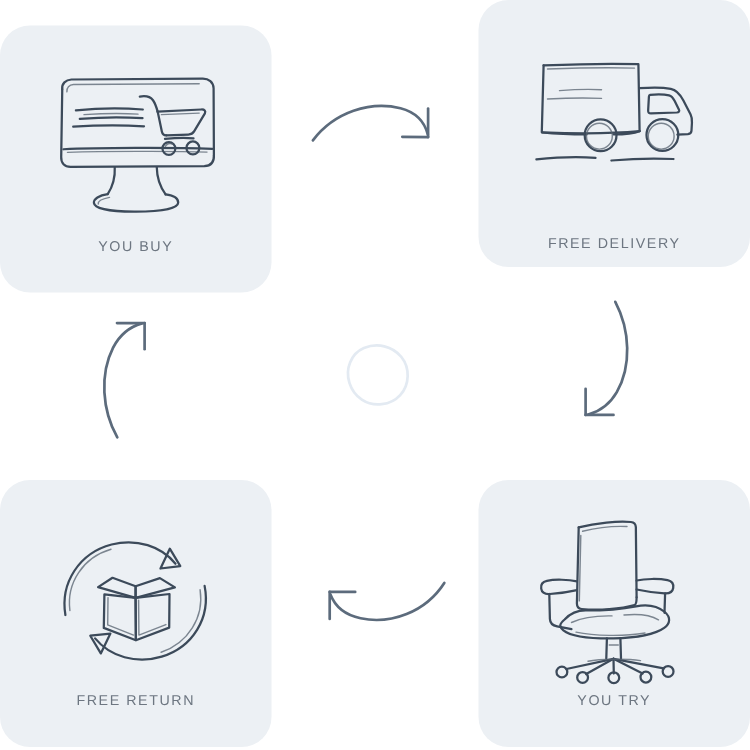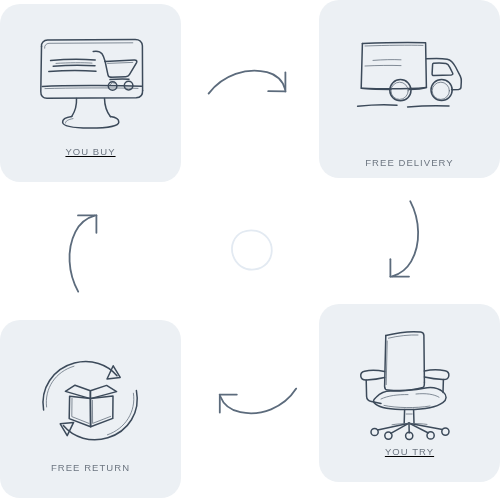--- a/index.html
+++ b/index.html
@@ -21,24 +21,24 @@
     width: 181px;
     height: 178px;
     background: #ecf0f4;
     border-radius: 20px;
     box-sizing: border-box;
     display: flex;
     flex-direction: column;
     align-items: center;
     justify-content: flex-start;
   }
-  .card.tl { left: 0px;   top: 4px; text-decoration: underline; }
+  .card.tl { left: 0px;   top: 17px; }
   .card.tr { left: 319px; top: 0px; gap: 15px; }
   .card.bl { left: 0px;   top: 320px; }
-  .card.br { left: 319px; top: 304px; text-decoration: underline; }
+  .card.br { left: 319px; top: 320px; }
 
   .icon-wrap {
     width: 120px;
     height: 100px;
     margin-top: 30px;
     display: flex;
     align-items: center;
     justify-content: center;
   }
   .icon-wrap svg { display: block; overflow: visible; }

